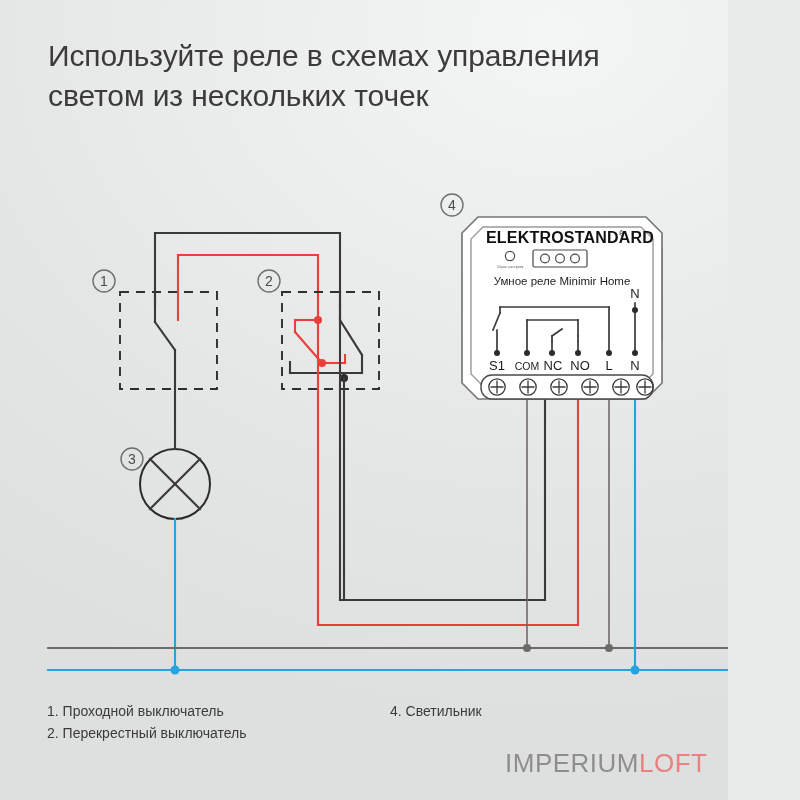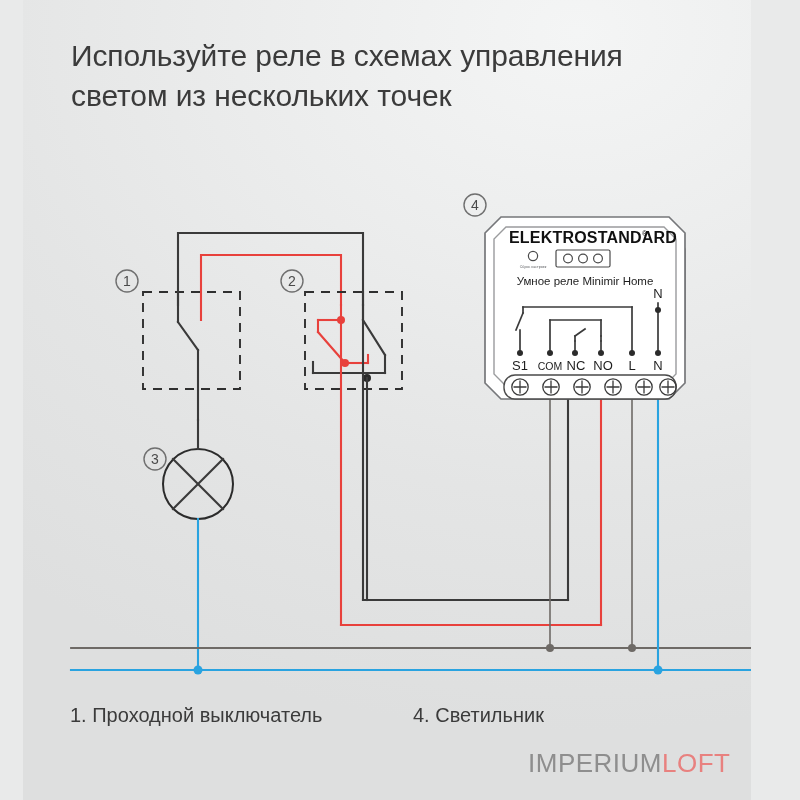--- a/index.html
+++ b/index.html
@@ -13,21 +13,20 @@
     font-family: "Liberation Sans", "DejaVu Sans", sans-serif;
     background: #e9eaea;
   }
   #page {
     position: relative;
     width: 728px;
     height: 800px;
     background:
       radial-gradient(ellipse 900px 700px at 76% 4%, #f4f5f5 0%, #eceded 34%, #e4e5e5 66%, #dedfdf 100%);
     overflow: hidden;
-    margin-left: 23px;
   }
   
   #title {
     position: absolute;
     left: 48px;
     top: 36px;
     width: 700px;
     font-size: 30px;
     line-height: 1.32;
     color: #3b3b3b;
@@ -39,21 +38,21 @@
   #diagram {
     position: absolute;
     left: 0;
     top: 0;
     width: 800px;
     height: 800px;
   }
   
   .legend-col {
     position: absolute;
-    font-size: 20px;
+    font-size: 14px;
     line-height: 1.58;
     color: #3b3b3b;
   }
   #legend-left { left: 47px; top: 700px; }
   #legend-right { left: 390px; top: 700px; }
   .legend-item { white-space: nowrap; }
 
   
   #watermark {
     position: absolute;
@@ -282,20 +281,21 @@
           <path d="M621,380.5 L621,393.5 M614.5,387 L627.5,387"></path>
           <circle cx="645" cy="387" r="8.2"></circle>
           <path d="M645,380.5 L645,393.5 M638.5,387 L651.5,387"></path>
         </g>
       </g>
     </g>
   </svg>
 
   <div class="legend-col" id="legend-left">
     <div class="legend-item">1. Проходной выключатель</div>
+    <div class="legend-item">2. Перекрестный выключатель</div>
   </div>
   <div class="legend-col" id="legend-right">
     <div class="legend-item">4. Светильник</div>
   </div>
 
   <div id="watermark">
     <span class="wm-a">IMPERIUM</span><span class="wm-b">LOFT</span>
   </div>
 
 </div>

